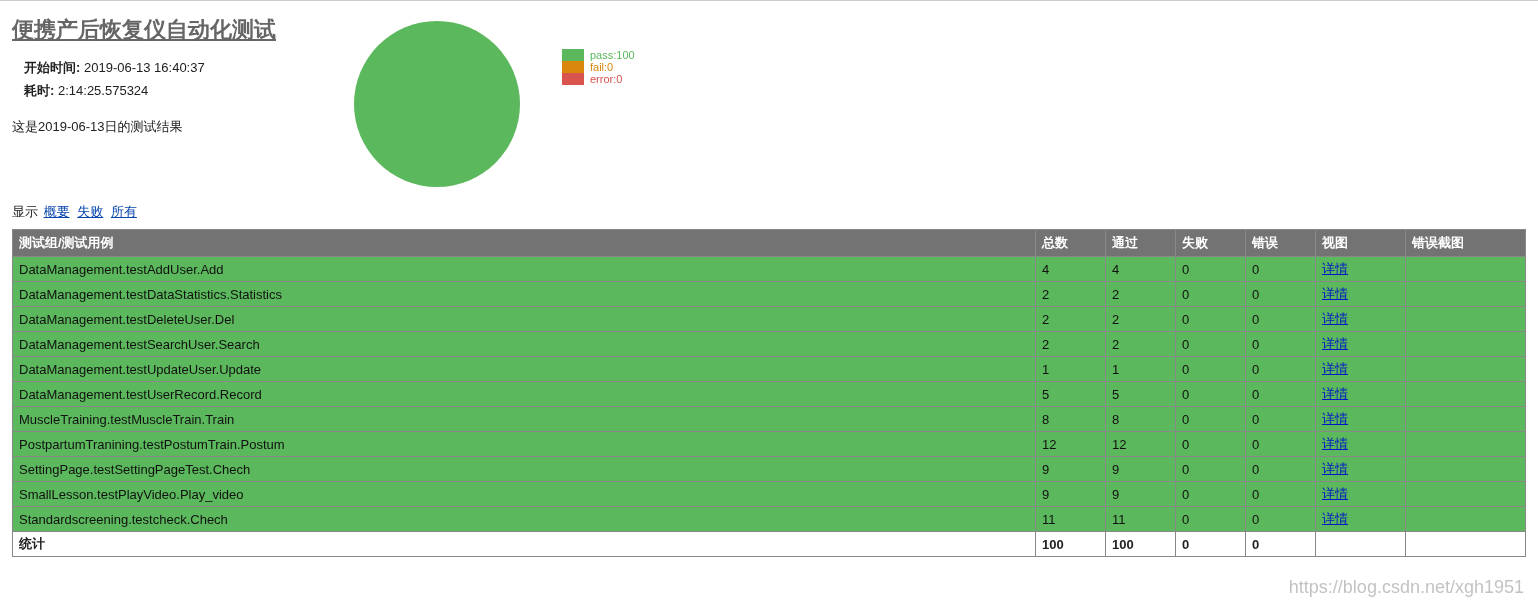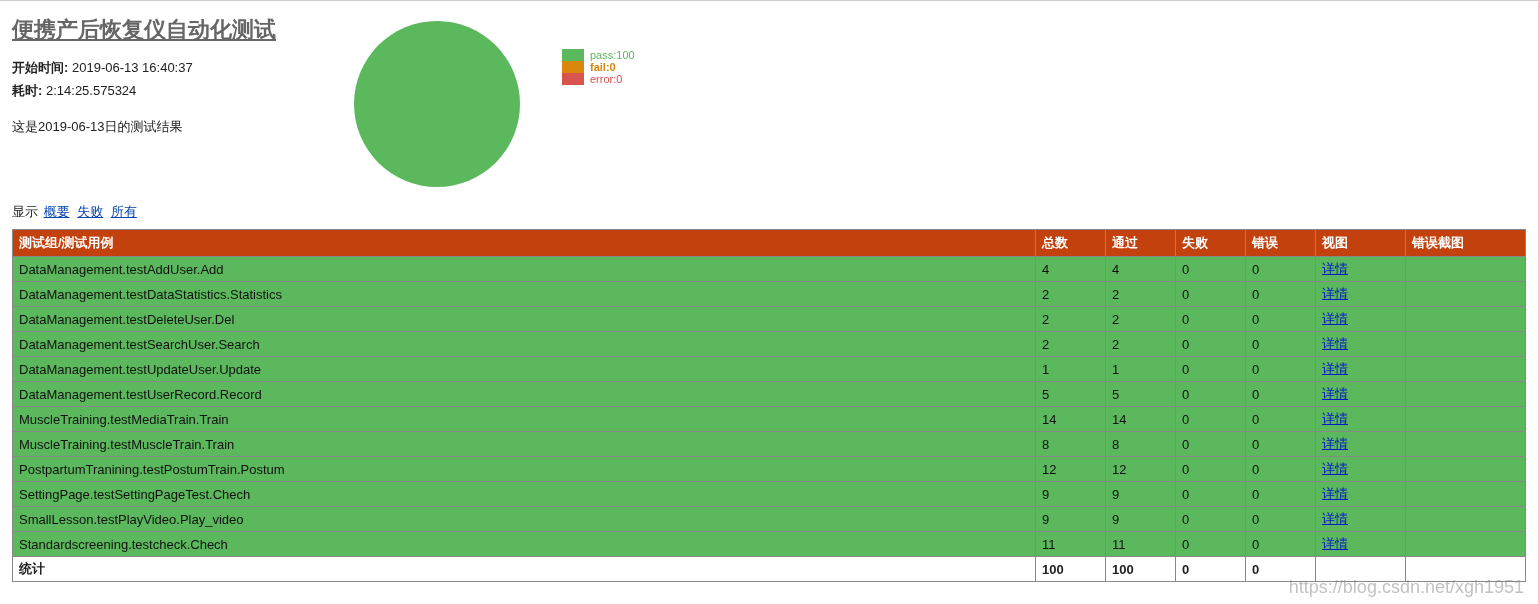--- a/index.html
+++ b/index.html
@@ -8,38 +8,38 @@
     padding: 6px 12px;
     font-family: Verdana, Arial, sans-serif;
     font-size: 13px;
     color: #222;
     background: #fff;
     border-top: 1px solid #ccc;
   }
   .top-region { display: flex; align-items: flex-start; gap: 40px; }
   .summary-col { min-width: 300px; }
   h1 { font-size: 22px; color: #666; margin: 8px 0 14px 0; font-weight: bold; text-decoration: underline; }
-  .meta-line { margin: 5px 0; font-size: 13px; }
+  .meta-line { margin: 5px 12px; font-size: 13px; }
   .meta-label { font-weight: bold; }
   .status-pass { color: #5cb85c; }
   .desc { margin: 18px 0 10px 0; }
   .chart-col { display: flex; align-items: flex-start; gap: 40px; padding-top: 12px; }
   .pie { position: relative; }
   .pie svg { display: block; }
   .legend { font-size: 11px; padding-top: 30px; }
   .legend-row { display: flex; align-items: center; gap: 6px; margin: 0 0; }
   .swatch { display:inline-block; width: 22px; height: 12px; }
   .sw-pass { background: #5cb85c; } .leg-pass{ color:#5cb85c;}
-  .sw-fail { background: #d9870d; } .leg-fail{ color:#d9870d;font-weight:bold;}
+  .sw-fail { background: #d9870d; } .leg-fail{ color:#d9870d;}
   .sw-error{ background: #d9534f; } .leg-error{ color:#d9534f;}
   .filter { margin: 14px 0 8px 0; font-size: 13px; }
   .filter a { color: #0645ad; text-decoration: underline; margin: 0 2px; cursor: pointer; }
   table { width: 100%; border-collapse: collapse; font-size: 13px; }
   th {
-    background: #c2410c;
+    background: #737373;
     color: #fff;
     text-align: left;
     padding: 4px 6px;
     font-weight: bold;
     border: 1px solid #888;
   }
   td {
     padding: 3px 6px;
     border: 1px solid #888;
   }
@@ -163,29 +163,20 @@
       <tr class="passRow">
         <td>DataManagement.testUserRecord.Record</td>
         <td>5</td>
         <td>5</td>
         <td>0</td>
         <td>0</td>
         <td><a class="detail">详情</a></td>
         <td></td>
       </tr>
       <tr class="passRow">
-        <td>MuscleTraining.testMediaTrain.Train</td>
-        <td>14</td>
-        <td>14</td>
-        <td>0</td>
-        <td>0</td>
-        <td><a class="detail">详情</a></td>
-        <td></td>
-      </tr>
-      <tr class="passRow">
         <td>MuscleTraining.testMuscleTrain.Train</td>
         <td>8</td>
         <td>8</td>
         <td>0</td>
         <td>0</td>
         <td><a class="detail">详情</a></td>
         <td></td>
       </tr>
       <tr class="passRow">
         <td>PostpartumTranining.testPostumTrain.Postum</td>

